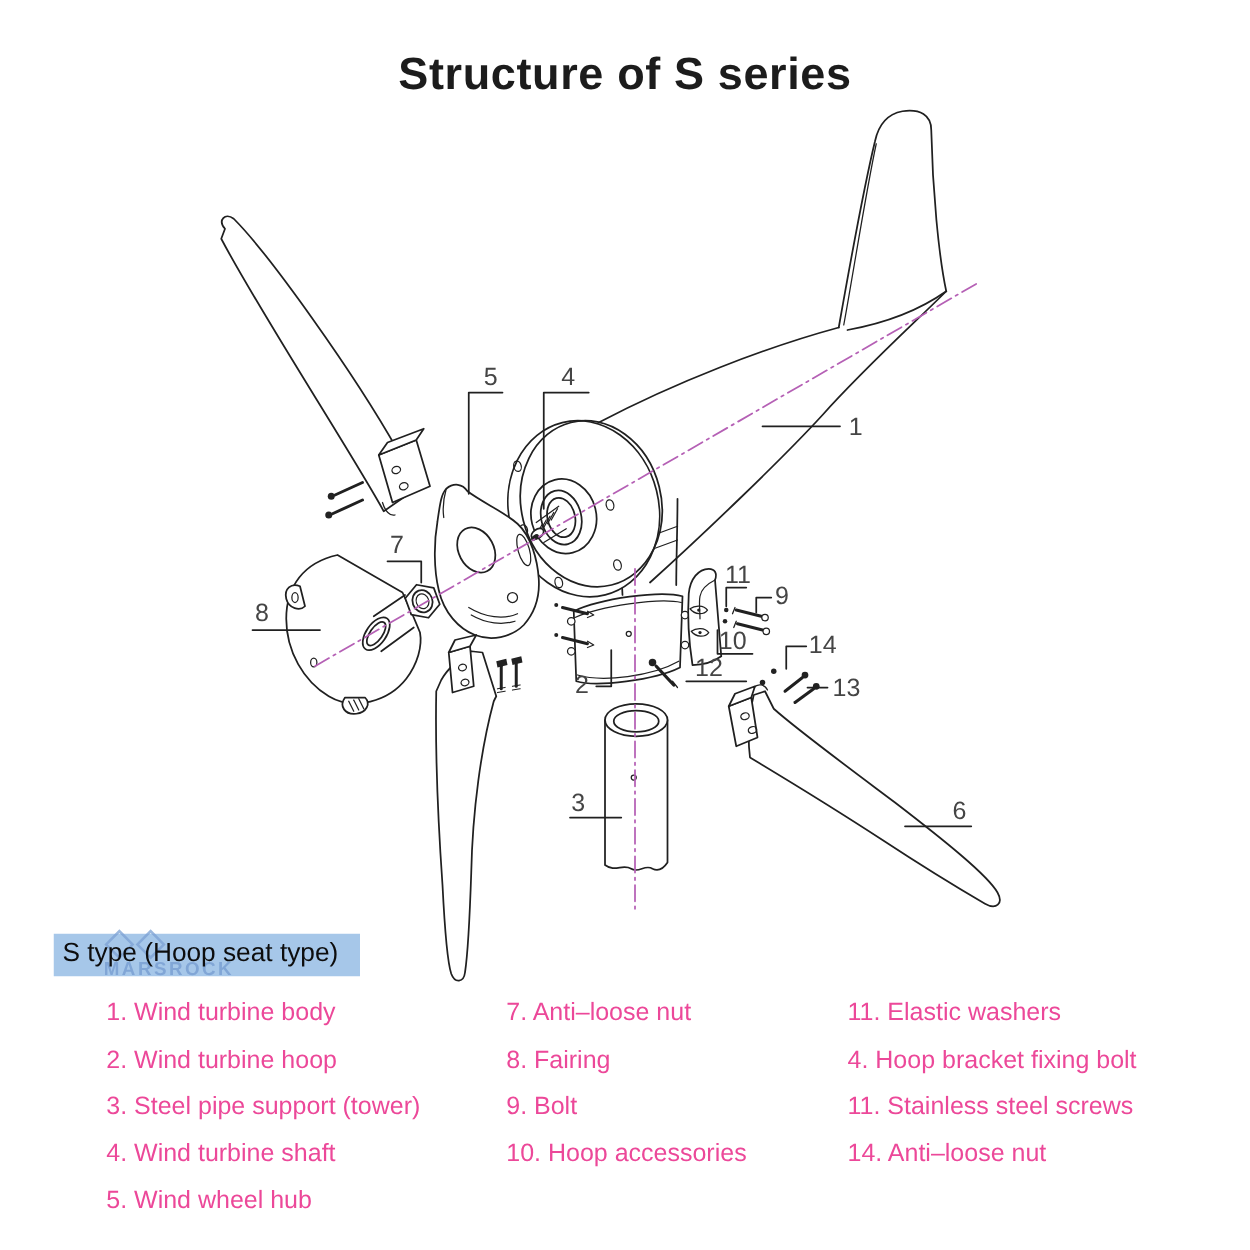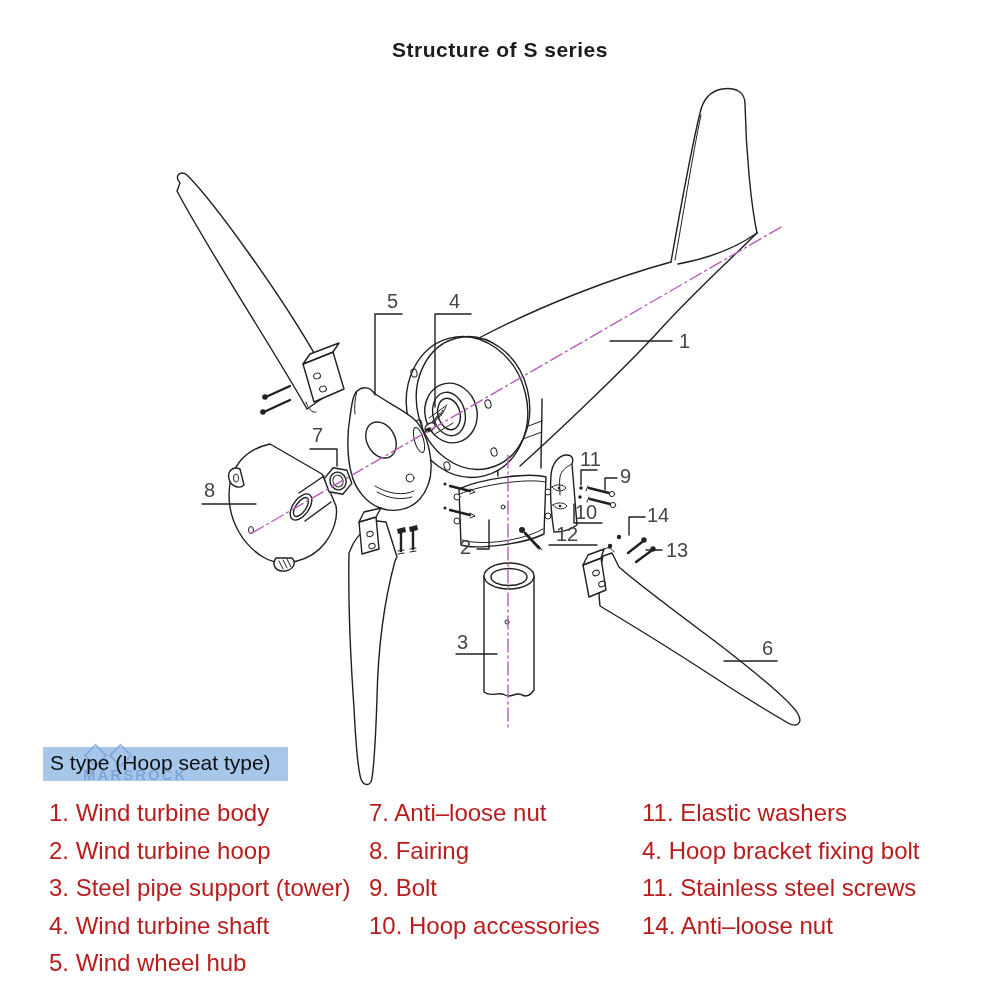--- a/index.html
+++ b/index.html
@@ -1,40 +1,40 @@
 <!DOCTYPE html>
 <html><head>
 <meta charset="utf-8">
 <style>
   html,body{margin:0;padding:0;background:#ffffff;}
   #page{position:relative;width:1000px;height:1000px;background:#fff;overflow:hidden;
         font-family:"Liberation Sans",sans-serif;color:#2b2b2b;}
   #title{position:absolute;top:38px;left:0;width:1000px;text-align:center;
-         font-size:21px;font-weight:bold;color:#1c1c1c;letter-spacing:.5px;}
+         font-size:36px;font-weight:bold;color:#1c1c1c;letter-spacing:.5px;}
   #diagram{position:absolute;left:0;top:0;width:1000px;height:1000px;}
   #diagram path,#diagram line,#diagram ellipse,#diagram circle,#diagram polygon{
      stroke:#202020;stroke-width:1.4;fill:none;stroke-linecap:round;stroke-linejoin:round;}
   #diagram .fw{fill:#ffffff;}
   #diagram .dk{fill:#222222;stroke:none;}
   #diagram .thin{stroke-width:1;}
   #diagram .leader{stroke:#3f3f3f;stroke-width:1.2;fill:none;}
   #diagram .mag{stroke:#b560b5;stroke-width:1.4;stroke-dasharray:13 4 2 4;}
   #diagram text.callout{fill:#454545;stroke:none;font-family:"Liberation Sans",sans-serif;
      font-size:20px;}
   #stype{position:absolute;left:43px;top:747px;width:245px;height:34px;background:#a6c7e9;}
   #stype .label{position:absolute;left:7px;top:4px;font-size:21px;font-weight:normal;
      color:#0d0d0d;white-space:nowrap;z-index:2;}
   #watermark{position:absolute;left:40px;top:-2px;z-index:1;opacity:.85;}
   #watermark .dia{display:inline-block;width:13px;height:13px;border:2px solid rgba(125,162,212,.9);
      transform:rotate(45deg);margin:2px 4px 0 4px;}
   #watermark .wtxt{display:block;margin-top:-2px;font-size:15px;font-weight:bold;
      letter-spacing:2px;color:rgba(120,158,210,.95);}
   .legend-col{position:absolute;top:799px;list-style:none;margin:0;padding:0;}
   #col1{left:49px;} #col2{left:369px;} #col3{left:642px;}
-  .legend-col li{height:24px;margin-bottom:13.5px;font-size:24px;color:#b91c1c;white-space:nowrap;}
+  .legend-col li{height:24px;margin-bottom:13.5px;font-size:20px;color:#ec4899;white-space:nowrap;margin-left:36px;}
 </style>
 </head>
 <body>
 
 <div id="page">
 
   <div id="title">Structure of S series</div>
 
   <svg id="diagram" viewBox="0 0 1000 1000" xmlns="http://www.w3.org/2000/svg">
 

